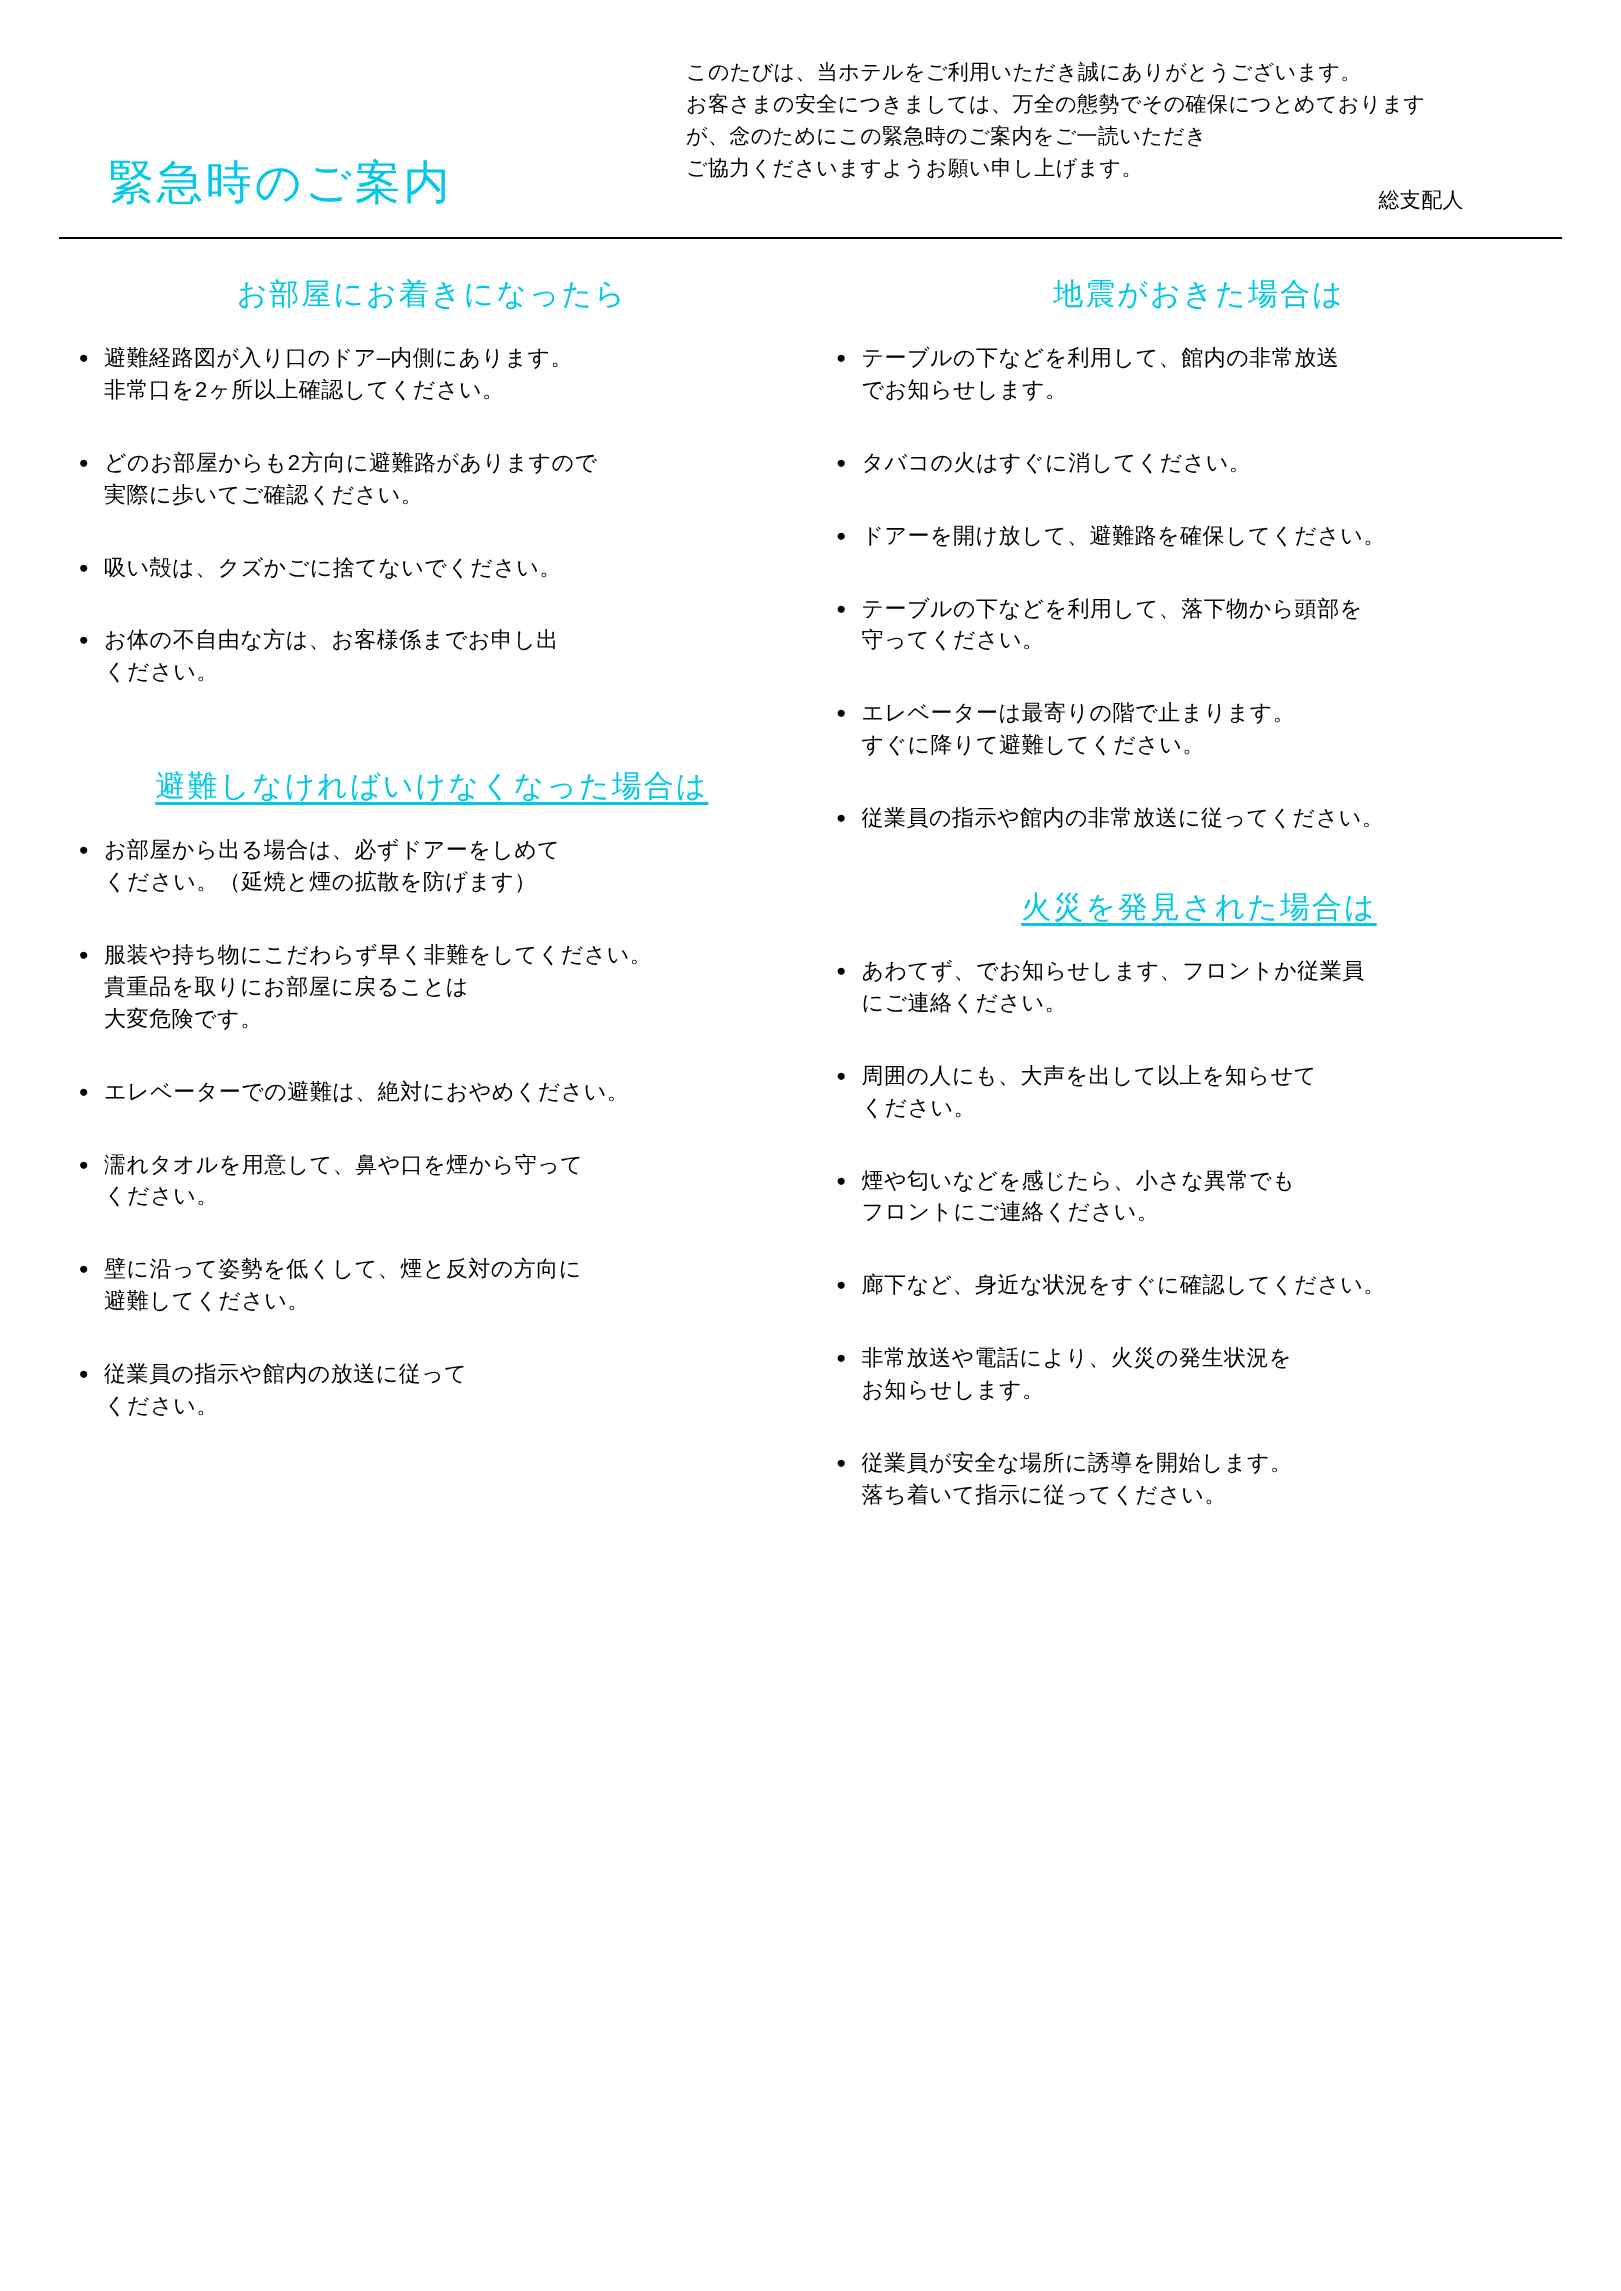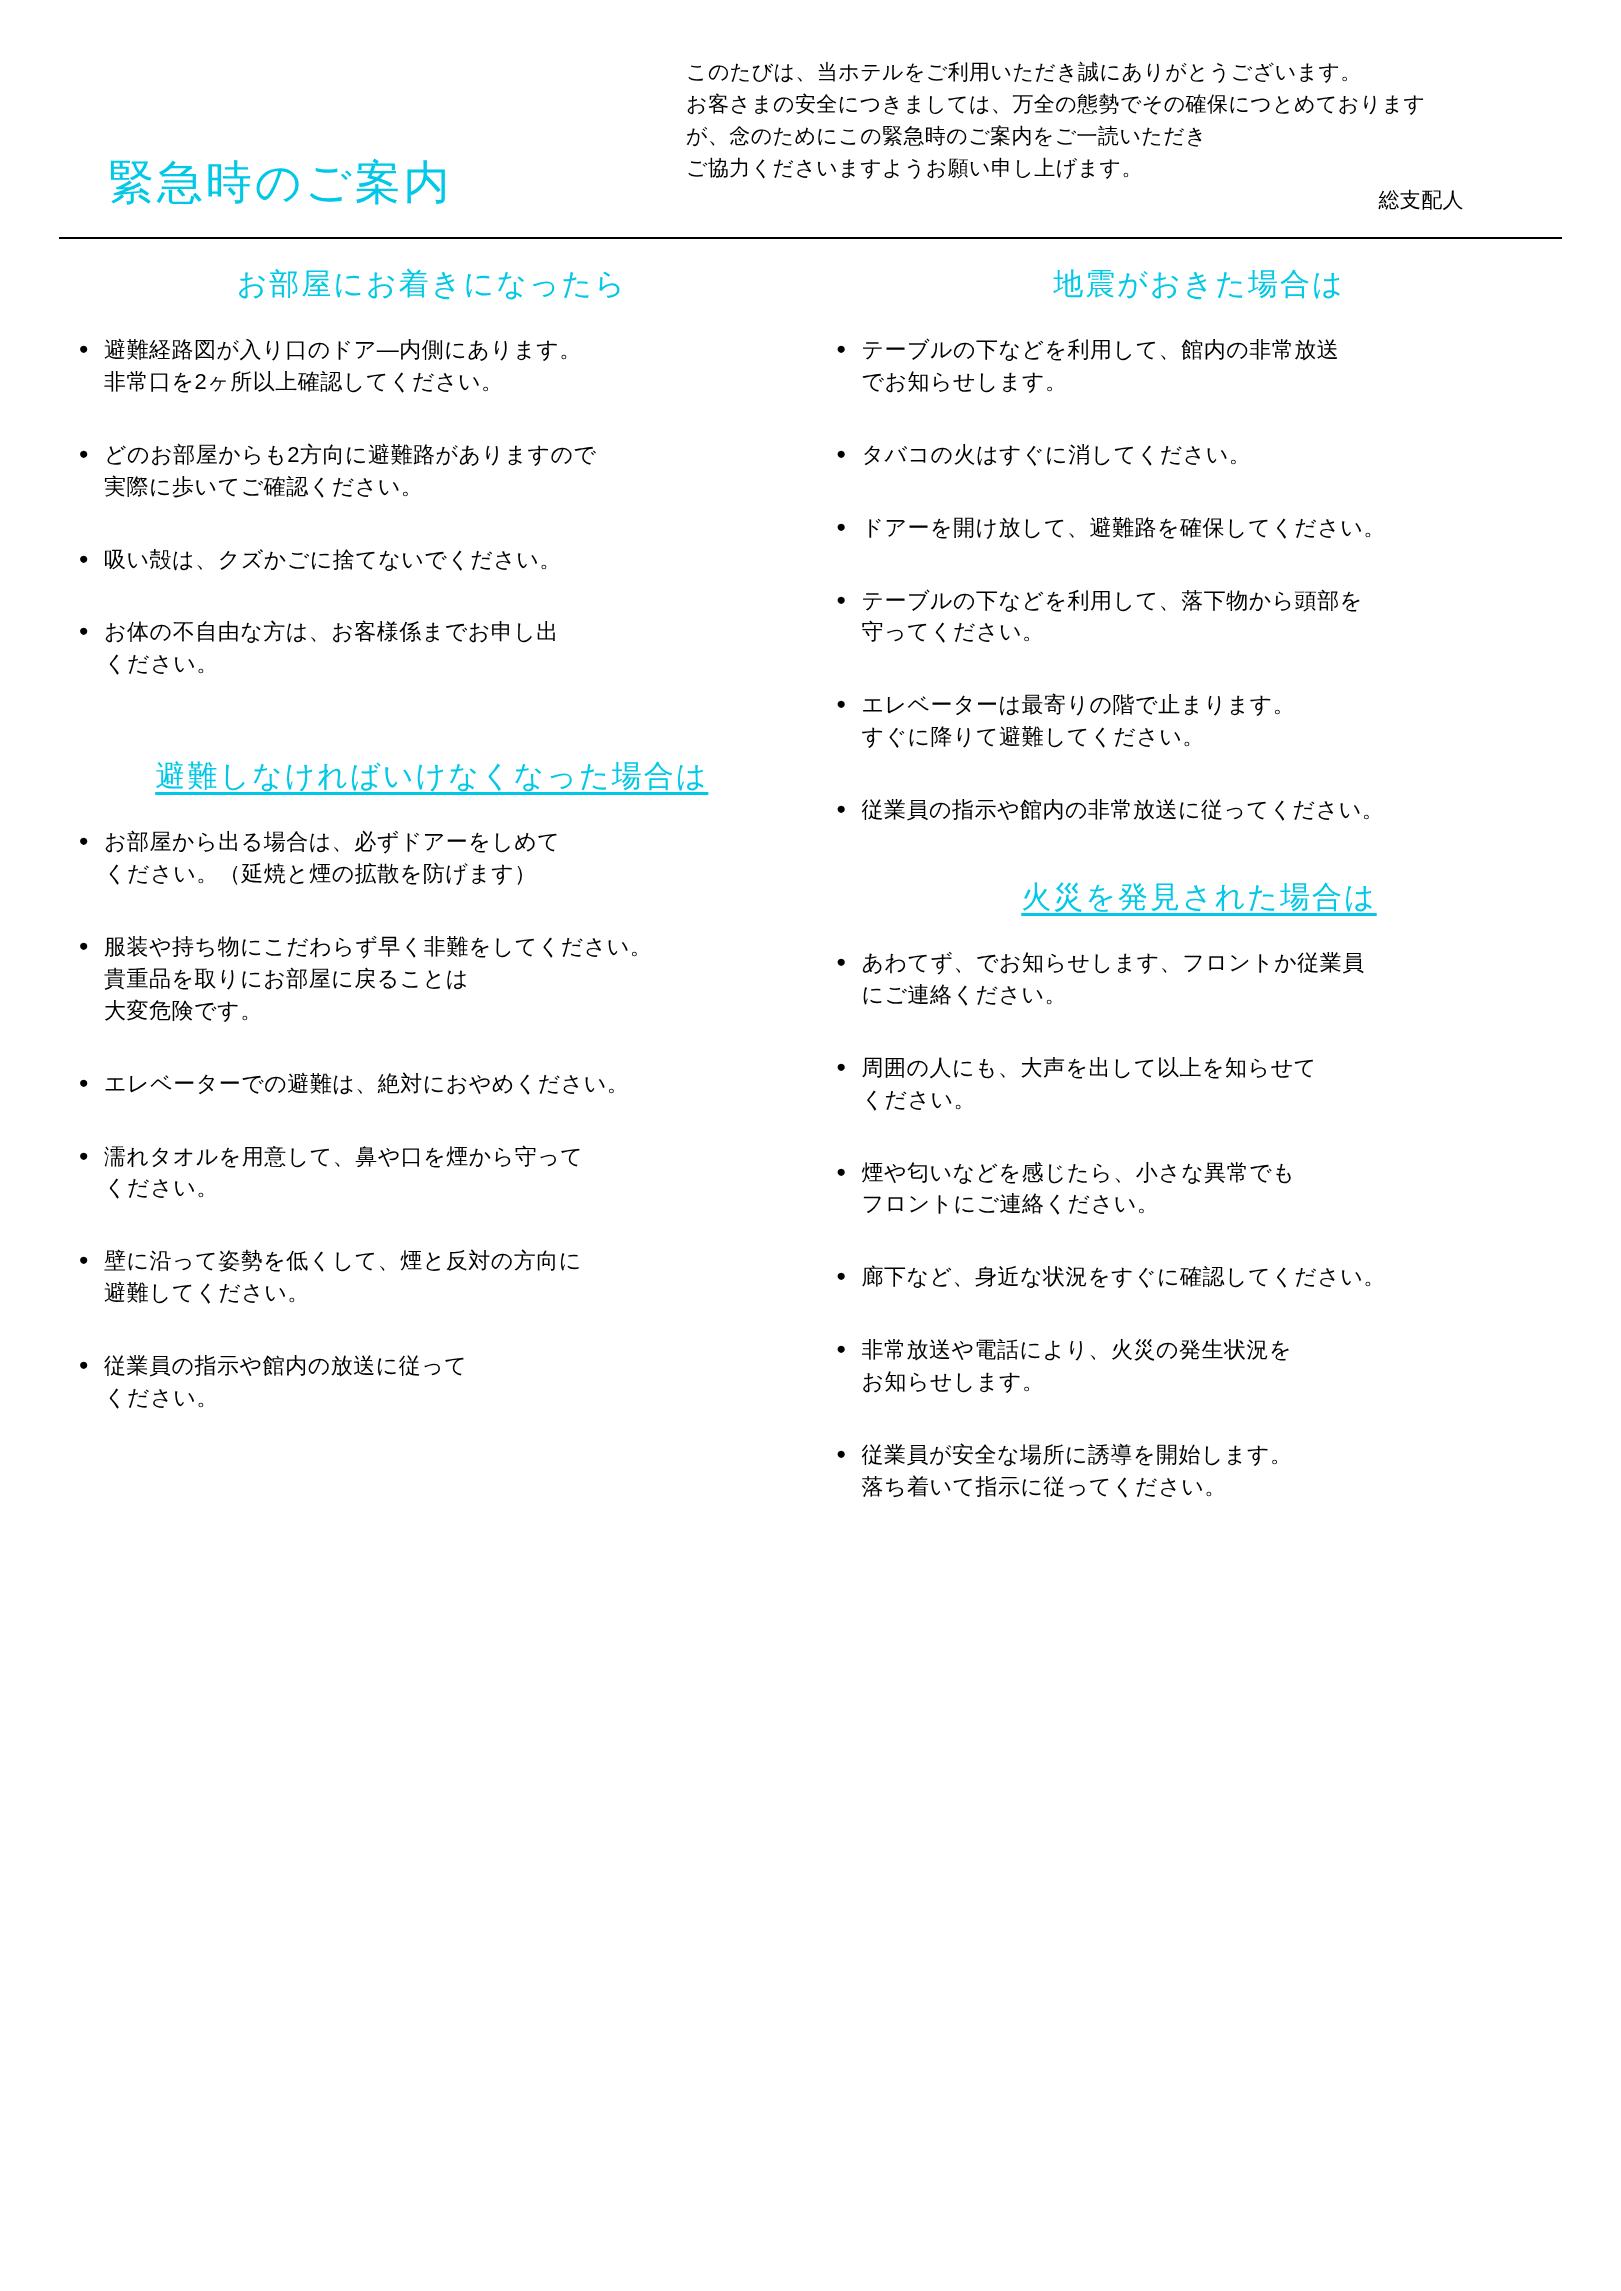--- a/index.html
+++ b/index.html
@@ -63,21 +63,22 @@
   .rule {
     margin: 23.5px 0 0 0;
     border: none;
     border-top: 2px solid #000;
     width: 100%;
   }
 
   
   .columns {
     display: flex;
-    margin-top: 25px;
+    margin-top: 35px;
+    font-family: Liberation Mono, monospace;
   }
   .col {
     width: 50%;
     box-sizing: border-box;
   }
   .col-left { padding-right: 25.5px; padding-left: 19.6px; }
   .col-right { padding-left: 25.5px; }
 
   .section { margin-bottom: 9.8px; }
   .section-title {

